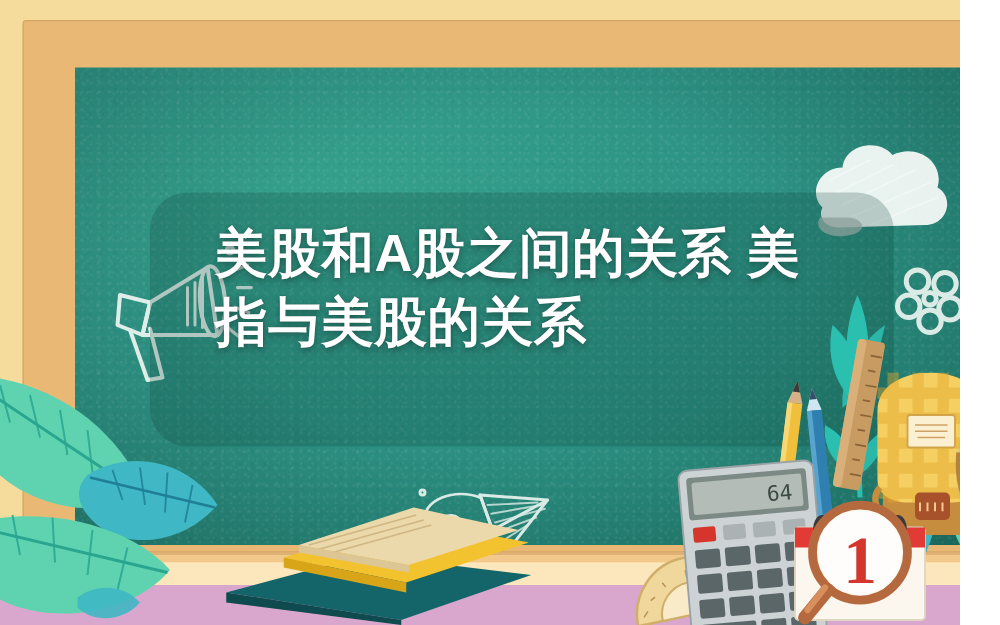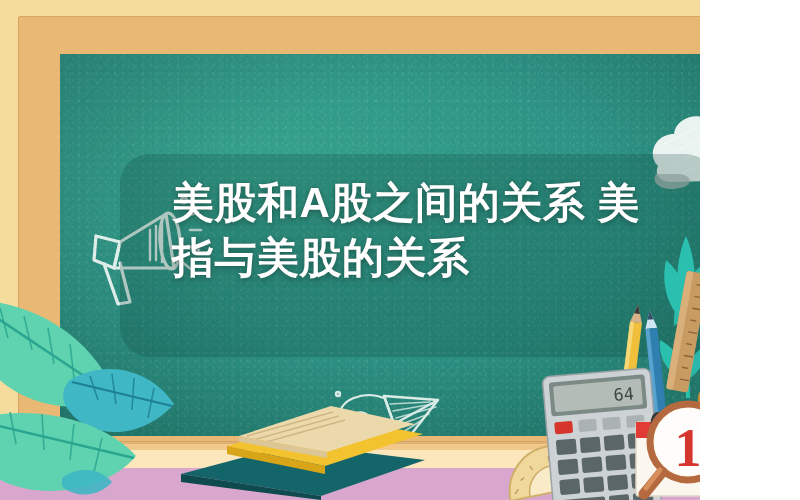--- a/index.html
+++ b/index.html
@@ -1,20 +1,20 @@
 <!DOCTYPE html>
 <html><head>
 <meta charset="utf-8">
 <style>
   html,body{margin:0;padding:0;background:#fff;}
   body{font-family:"Liberation Sans","DejaVu Sans",sans-serif;}
 
   .stage{
     position:relative;
-    width:700px;height:500px;
+    width:768px;height:500px;
     overflow:hidden;
     background:#f6dc9c;
   }
 
   
   .desk-band{position:absolute;left:0;width:800px;}
   .band-cream{top:0;height:500px;background:#f6dc9c;}
   .band-peach{top:432px;height:18px;background:#f3c98b;}
   .band-cream2{top:450px;height:18px;background:#fbe7bb;}
   .band-pink{top:468px;height:32px;background:#d9a7cd;}

